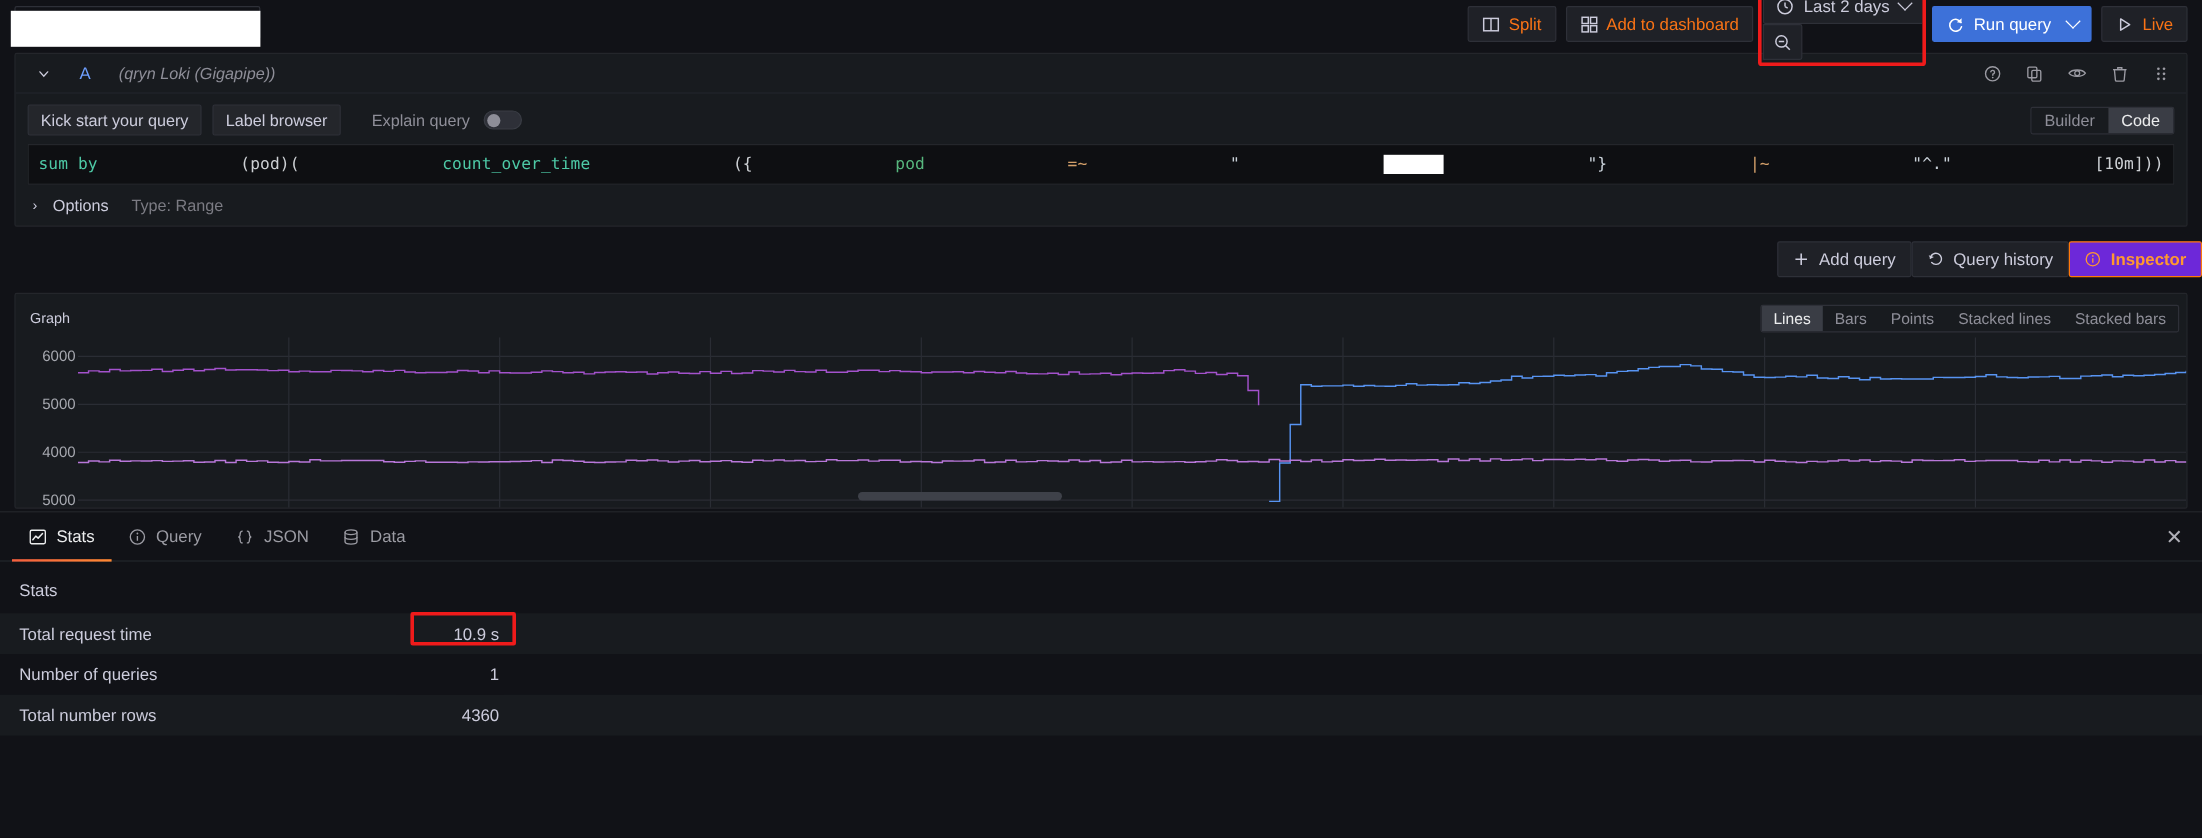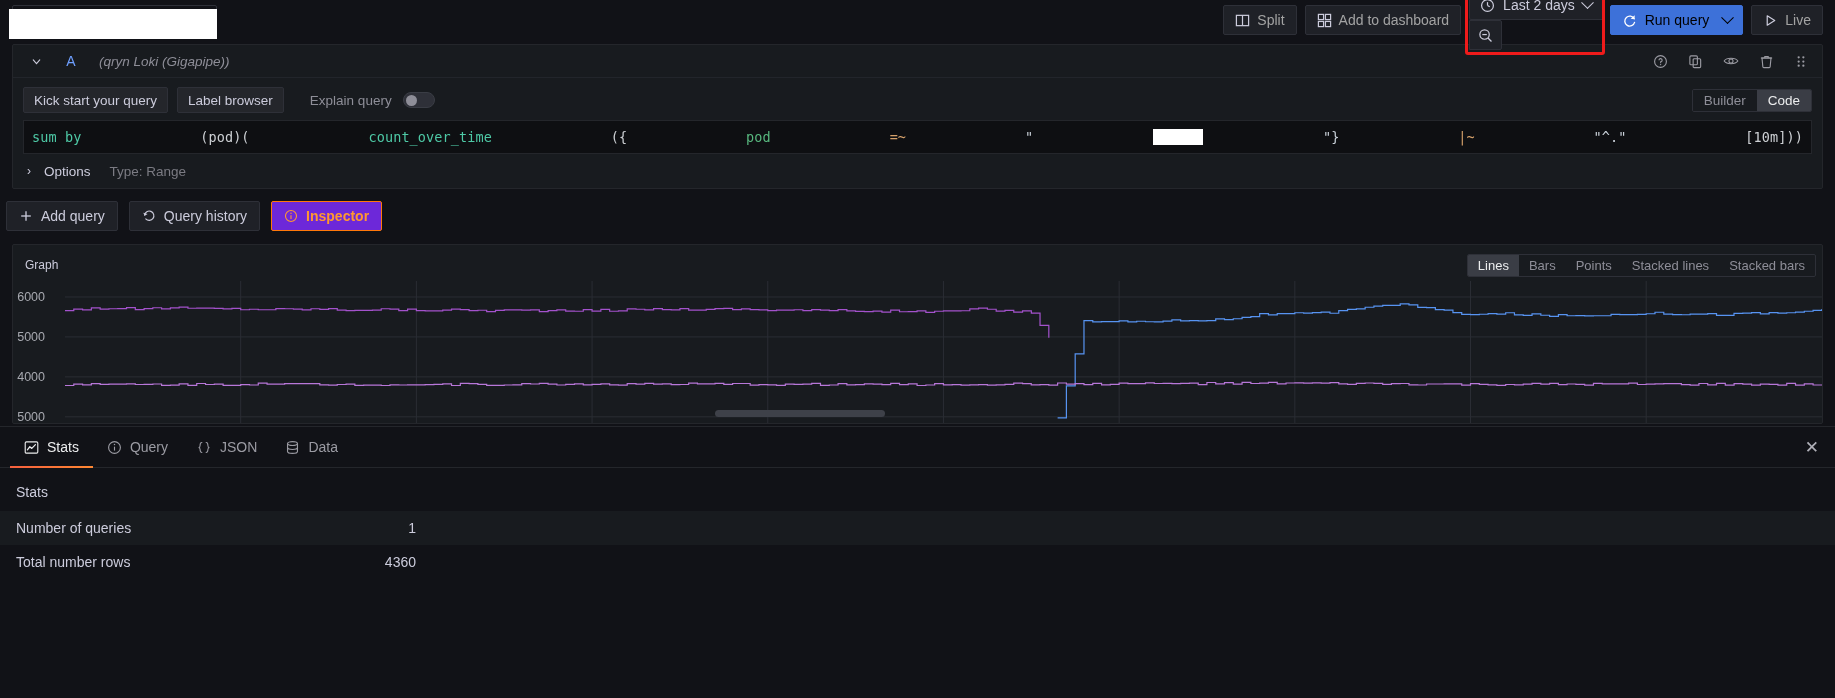--- a/index.html
+++ b/index.html
@@ -22,21 +22,21 @@
     width: 208px; height: 30px; background: #ffffff;
   }
   .ds-outline {
     position: absolute; left: 12px; top: 5px;
     width: 205px; height: 28px; border: 1px solid #2e3038; border-radius: 2px;
   }
   .toolbar-right { margin-left: auto; display: flex; align-items: center; gap: 8px; }
   .tbtn {
     height: 30px; display: inline-flex; align-items: center; gap: 7px;
     padding: 0 11px; background: #1f2127; border: 1px solid #2e3038;
-    border-radius: 2px; color: #a3a3a3; font-size: 14px; white-space: nowrap;
+    border-radius: 2px; color: #f97316; font-size: 14px; white-space: nowrap;
     cursor: pointer;
   }
   .timepicker-wrap { position: relative; display: inline-flex; flex-direction: column; }
   .redbox {
     position: absolute; inset: -5px -3px -5px -4px;
     border: 3px solid #ef1b1b; border-radius: 3px; pointer-events: none;
   }
   .timepicker {
     height: 30px; display: inline-flex; align-items: center; gap: 8px;
     padding: 0 10px; background: #1f2127; border: 1px solid #2e3038;
@@ -44,21 +44,21 @@
     cursor: pointer;
   }
   .zoomout-btn {
     height: 30px; width: 33px; display: inline-flex; align-items: center;
     justify-content: center; background: #1f2127; border: 1px solid #2e3038;
     border-radius: 0 2px 2px 0; cursor: pointer;
   }
   .runbtn {
     height: 30px; display: inline-flex; align-items: center; gap: 8px;
     padding: 0 10px 0 11px; background: #3d71d9; border: 1px solid #3d71d9;
-    border-radius: 2px; color: #000000; font-size: 14px; cursor: pointer;
+    border-radius: 2px; color: #ffffff; font-size: 14px; cursor: pointer;
   }
   .runbtn .caret { margin-left: 6px; }
   .chev { width: 9px; height: 9px; border-right: 1.6px solid currentColor;
           border-bottom: 1.6px solid currentColor; transform: rotate(45deg) translate(-2px,-2px);
           display: inline-block; }
 
   
   .query-card {
     margin: 4px 12px 0 12px; background: #181b1f;
     border: 1px solid #24262b; border-radius: 2px;
@@ -112,21 +112,21 @@
     vertical-align: -3px; margin: 0 1px;
   }
   .options-row {
     height: 34px; display: flex; align-items: center; gap: 0; padding: 0 10px 0 14px;
   }
   .opt-arrow { color: #ccccdc; font-size: 12px; margin-right: 13px; cursor: pointer; }
   .opt-title { color: #ccccdc; font-size: 13.5px; font-weight: 500; }
   .opt-meta { color: #7b7b83; font-size: 13.5px; margin-left: 19px; }
 
   
-  .actions { display: flex; gap: 11px; padding: 12px 0 0 6px; }
+  .actions { display: flex; padding: 12px 0 0 34px; justify-content: flex-end; }
   .abtn {
     height: 30px; display: inline-flex; align-items: center; gap: 8px;
     padding: 0 12px; background: #1f2127; border: 1px solid #2e3038;
     border-radius: 2px; color: #ccccdc; font-size: 14px; cursor: pointer;
   }
   .abtn.active { border-color: #ff780a; color: #ff9830; background: #6d28d9; font-weight: bold; }
 
   
   .graph-panel {
     margin: 13px 12px 0 12px; background: #181b1f;
@@ -138,21 +138,21 @@
   .viz-picker {
     margin-left: auto; display: flex; border: 1px solid #2e3038; border-radius: 2px;
     overflow: hidden; background: #181b1f;
   }
   .viz-opt { padding: 3px 10px; font-size: 13px; color: #8e8e98; cursor: pointer; white-space: nowrap; }
   .viz-opt.active { background: #3a3d45; color: #ecedee; }
 
   .plot-area { position: absolute; left: 0; right: 0; top: 36px; bottom: 0; }
   .ylabels { position: absolute; left: 0; top: 0; width: 52px; height: 100%; }
   .ylabel {
-    position: absolute; right: 20px; font-size: 12.5px; color: #a7a9b0;
+    position: absolute; right: 2px; font-size: 12.5px; color: #a7a9b0;
     transform: translateY(-50%); font-family: "Liberation Sans", sans-serif;
   }
   .plot-svg { position: absolute; left: 52px; right: 0; top: 0; bottom: 0; }
   .hscroll {
     position: absolute; left: 702px; width: 170px; bottom: 6px; height: 7px;
     background: #3e4149; border-radius: 4px;
   }
 
   
   .inspector {
@@ -449,20 +449,28 @@
         <span>Data</span>
       </div>
 
       <span class="insp-close">✕</span>
     </div>
 
     <div class="insp-body">
       <div class="insp-heading">Stats</div>
       <table class="stats-table">
         <tbody>
+            <tr>
+          <td class="st-name">Total request time</td>
+          <td class="st-val">
+            <span>10.9 s</span>
+            <span class="redbox2"></span>
+          </td>
+          <td></td>
+        </tr>
         <tr>
           <td class="st-name">Number of queries</td>
           <td class="st-val">
             <span>1</span>
           </td>
           <td></td>
         </tr>
         <tr>
           <td class="st-name">Total number rows</td>
           <td class="st-val">

